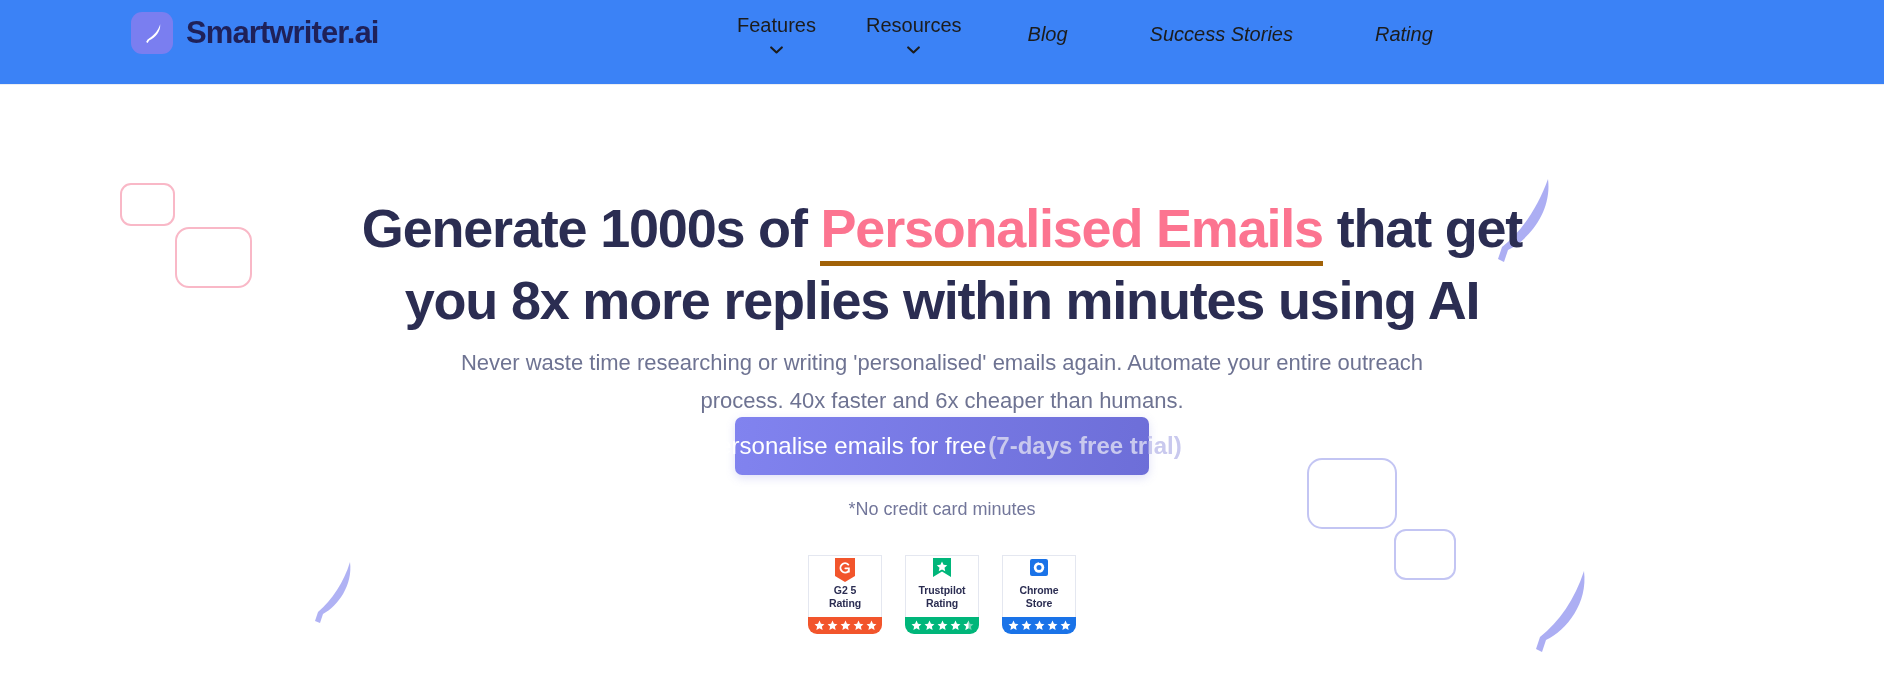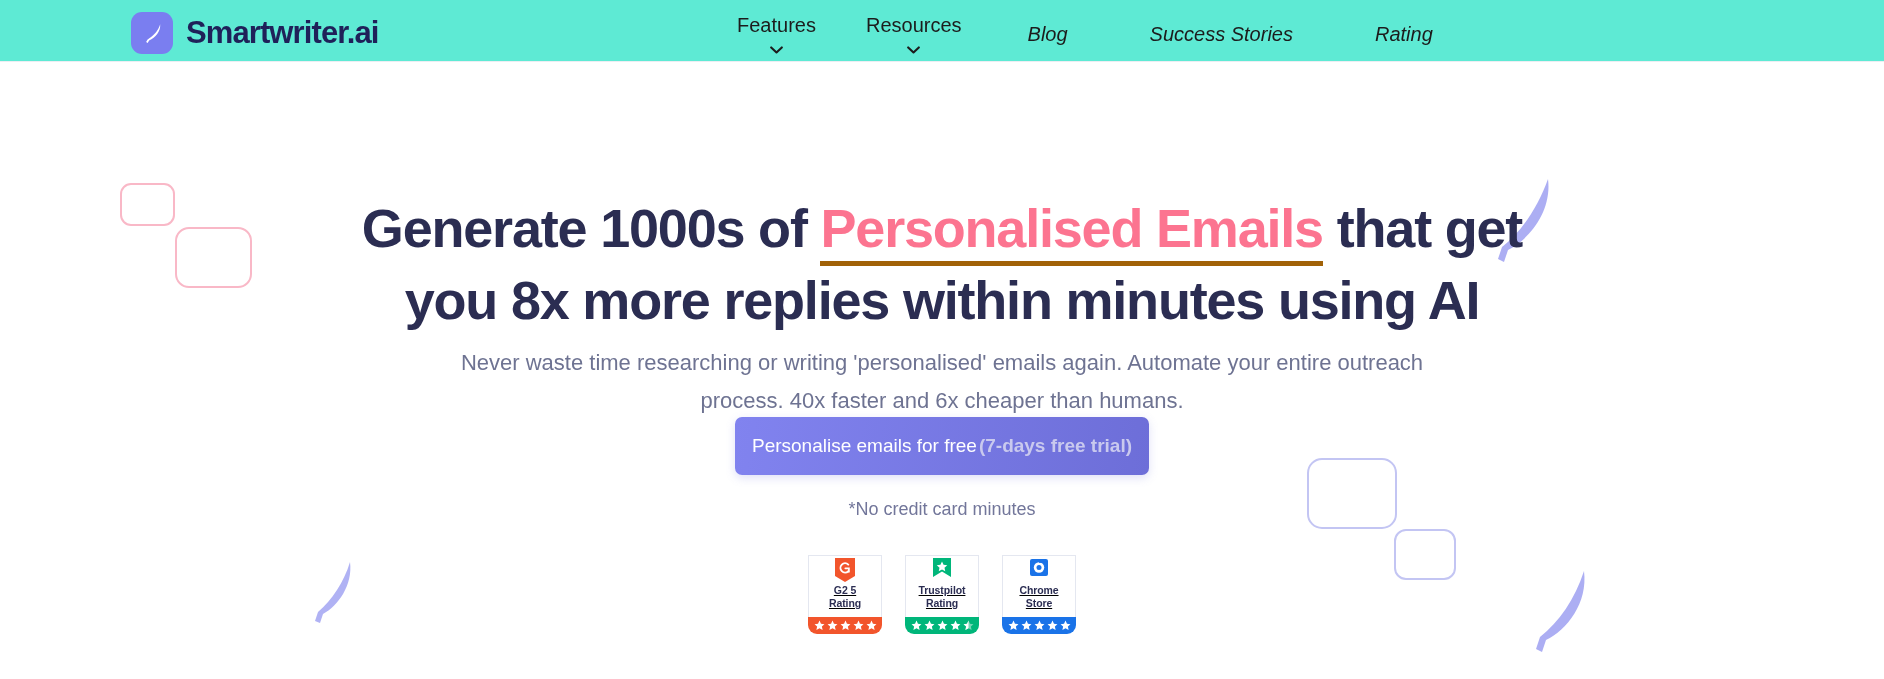--- a/index.html
+++ b/index.html
@@ -21,22 +21,22 @@
     height: 679px;
     background: #ffffff;
     overflow: hidden;
   }
 
   
   .header {
     position: absolute;
     top: 0; left: 0;
     width: 1884px;
-    height: 62px;
-    background: #5eead4;
+    height: 85px;
+    background: #3b82f6;
     border-bottom: 1px solid #eceef3;
     box-sizing: border-box;
     z-index: 40;
   }
 
   .brand {
     position: absolute;
     left: 131px;
     top: 12px;
     display: flex;
@@ -140,21 +140,21 @@
     display: inline-flex;
     align-items: center;
     justify-content: center;
     width: 414px;
     height: 58px;
     border: none;
     border-radius: 7px;
     background: linear-gradient(100deg, #8183ef 0%, #6d6ed8 100%);
     color: #ffffff;
     font-family: "Liberation Sans", sans-serif;
-    font-size: 19px;
+    font-size: 24px;
     cursor: pointer;
     box-shadow: 0 3px 10px rgba(110,112,220,0.22);
     white-space: nowrap;
   }
   .cta-sub {
     color: #c9c9ee;
     margin-left: 2px;
     font-weight: bold;
   }
 
@@ -191,21 +191,20 @@
     width: 74px;
     height: 62px;
     box-sizing: border-box;
     border: 1px solid #e4e7f0;
     border-bottom: none;
     background: #ffffff;
     display: flex;
     flex-direction: column;
     align-items: center;
     padding-top: 2px;
-    text-decoration: underline;
   }
   .badge-logo {
     width: 22px;
     height: 24px;
     margin-bottom: 2px;
   }
   .badge-label {
     font-size: 10.5px;
     font-weight: bold;
     color: #2b2d52;

